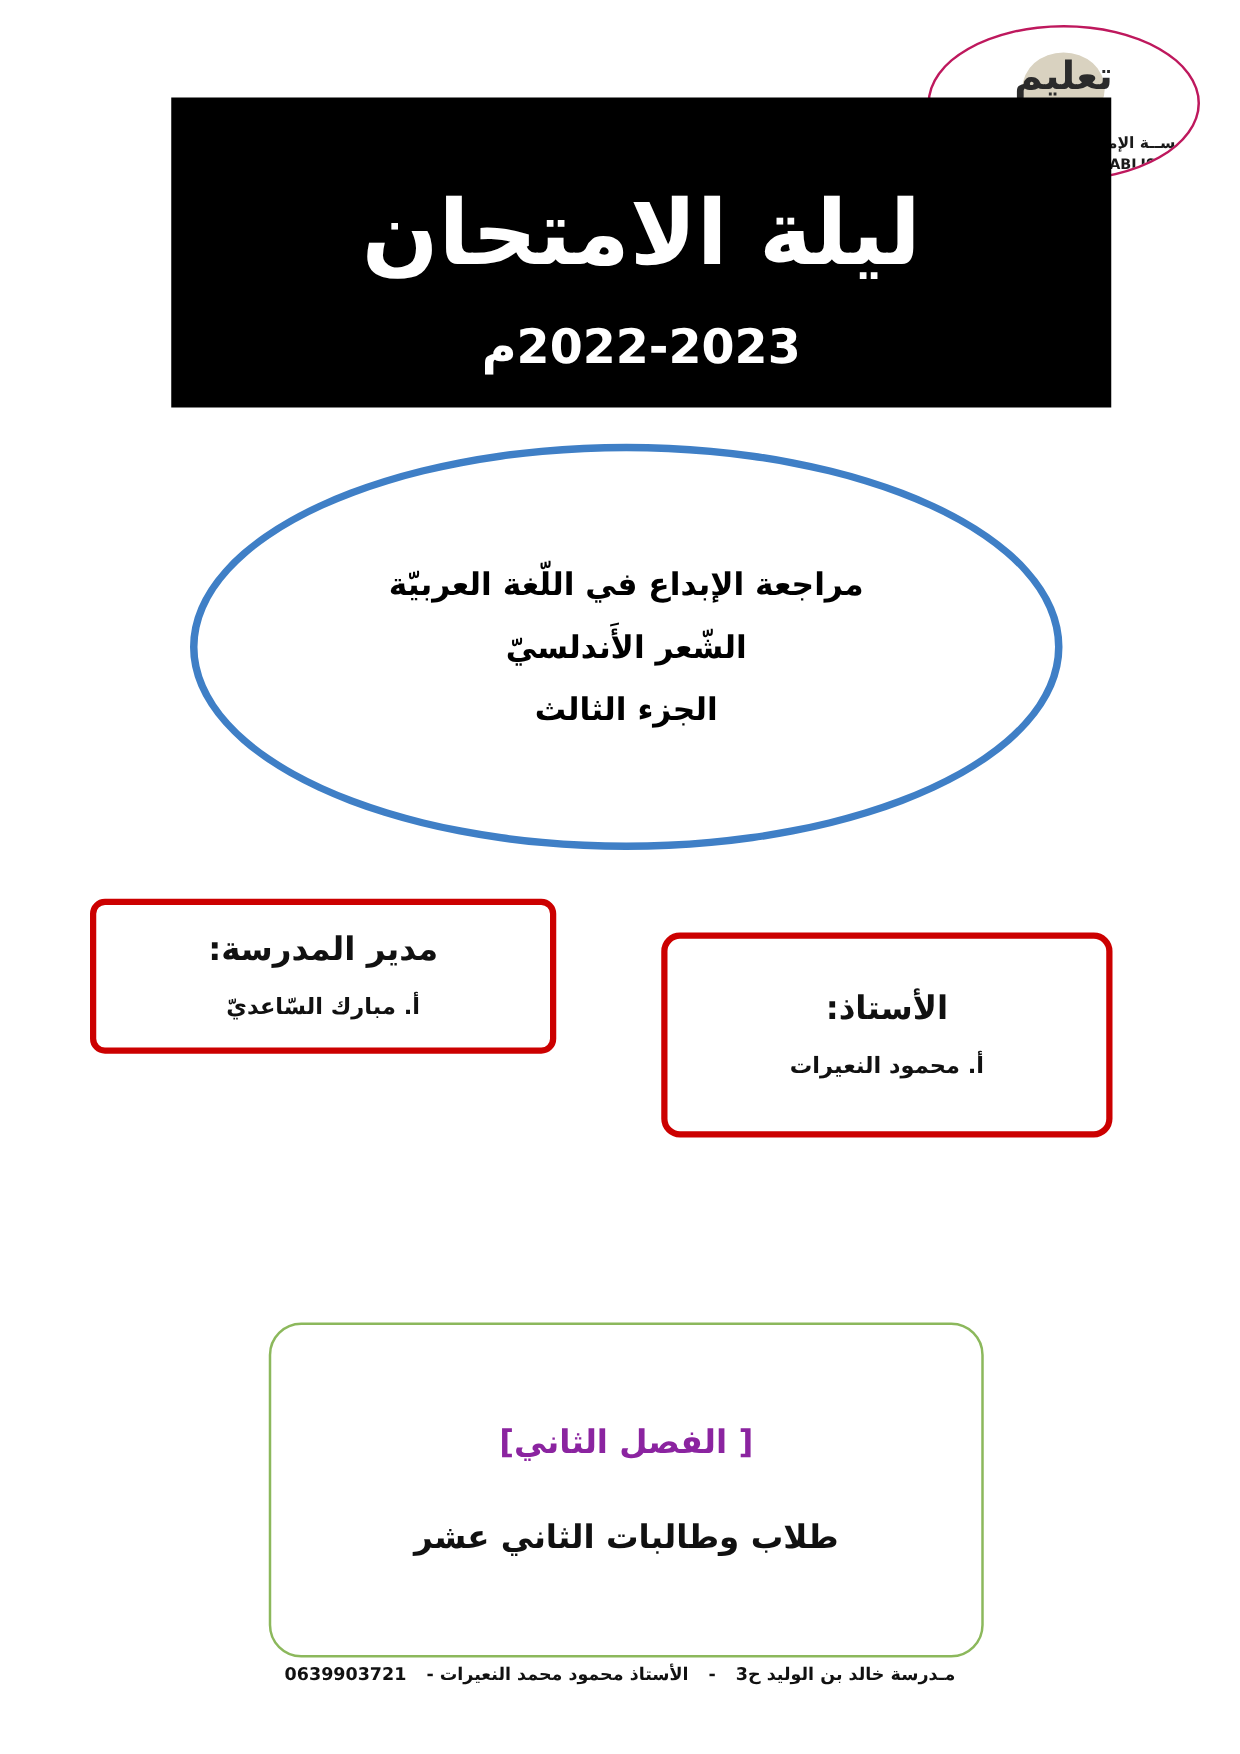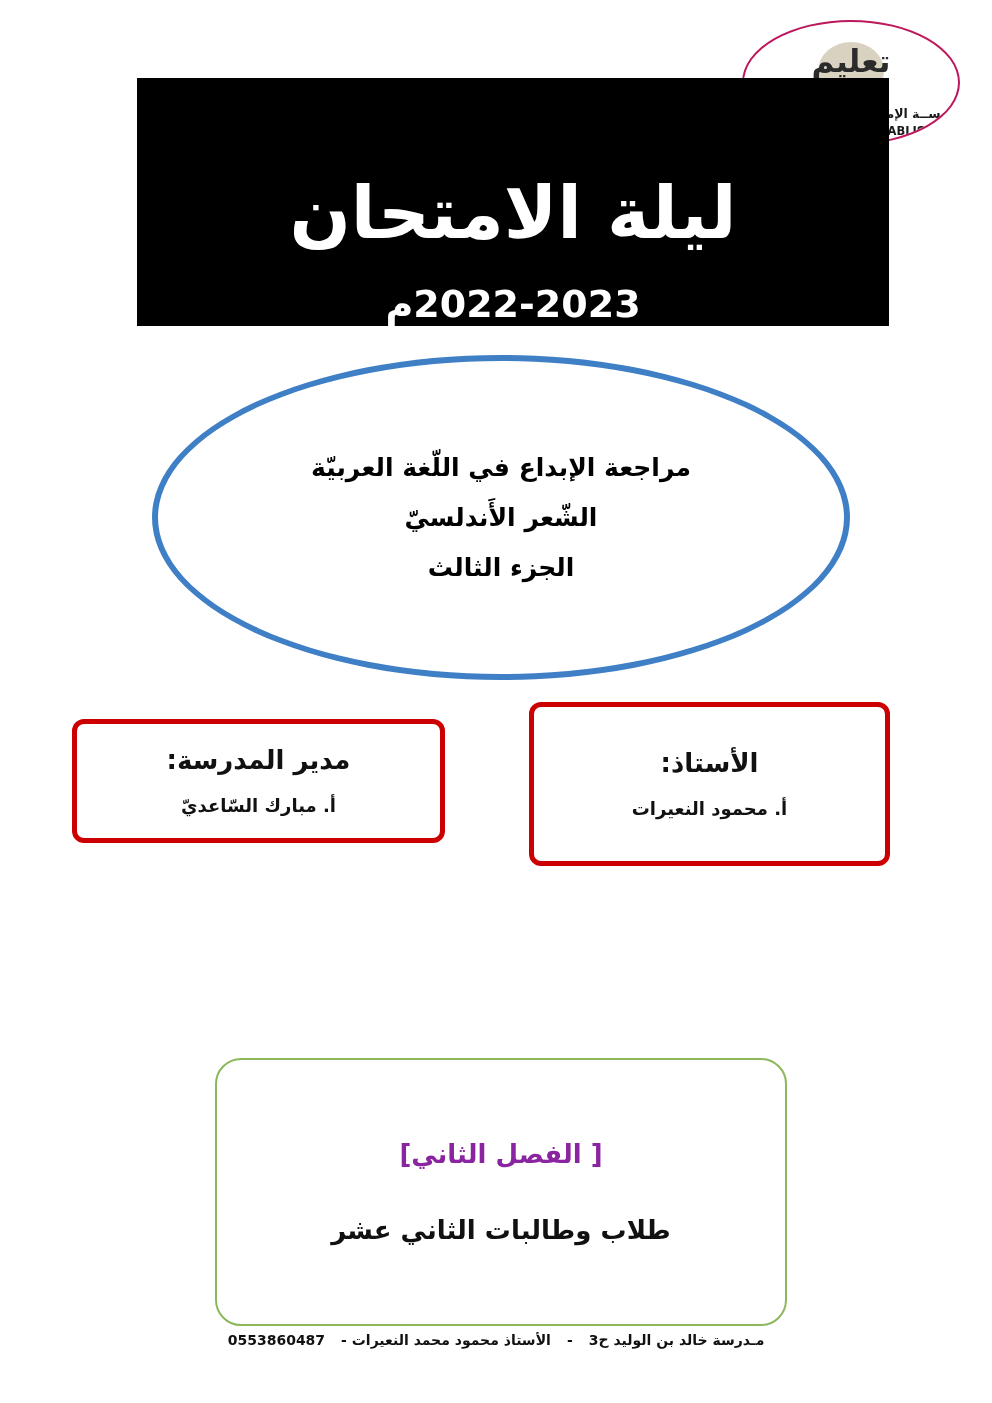--- a/index.html
+++ b/index.html
@@ -85,21 +85,21 @@
     position: absolute;
     left: 137px;
     top: 78px;
     width: 752px;
     height: 248px;
     background: #000000;
     color: #ffffff;
     display: flex;
     flex-direction: column;
     align-items: center;
-    justify-content: flex-end;
+    justify-content: center;
     padding-top: 38px;
     box-sizing: border-box;
   }
   .title-main {
     font-size: 72px;
     font-weight: bold;
     line-height: 1.2;
     letter-spacing: 0;
   }
   .title-year {
@@ -139,23 +139,24 @@
     border-radius: 12px;
     box-sizing: border-box;
     display: flex;
     flex-direction: column;
     align-items: center;
     justify-content: center;
     background: #ffffff;
   }
   .red-box.teacher {
     left: 529px;
-    top: 702px;
+    top: 746px;
     width: 361px;
     height: 164px;
+    border-radius: 15px;
   }
   .red-box.principal {
     left: 72px;
     top: 719px;
     width: 373px;
     height: 124px;
   }
   .red-label {
     font-size: 26px;
     font-weight: bold;
@@ -254,16 +255,16 @@
 
   <div class="green-box">
     <div class="green-line-1">[ الفصل الثاني]</div>
     <div class="green-line-2">طلاب وطالبات الثاني عشر</div>
   </div>
 
   <div class="footer">
     <span>مـدرسة خالد بن الوليد ح3</span>
     <span class="footer-sep">-</span>
     <span>الأستاذ محمود محمد النعيرات -</span>
-    <span class="footer-phone">0553860487</span>
+    <span class="footer-phone">0639903721</span>
   </div>
 
 </div>
 
 </body></html>

